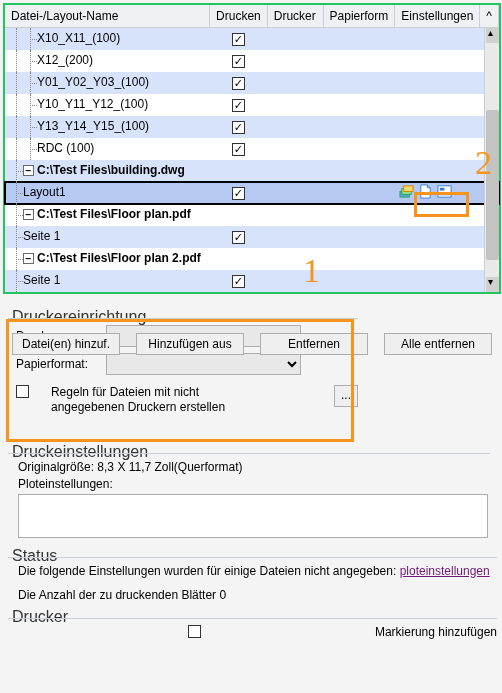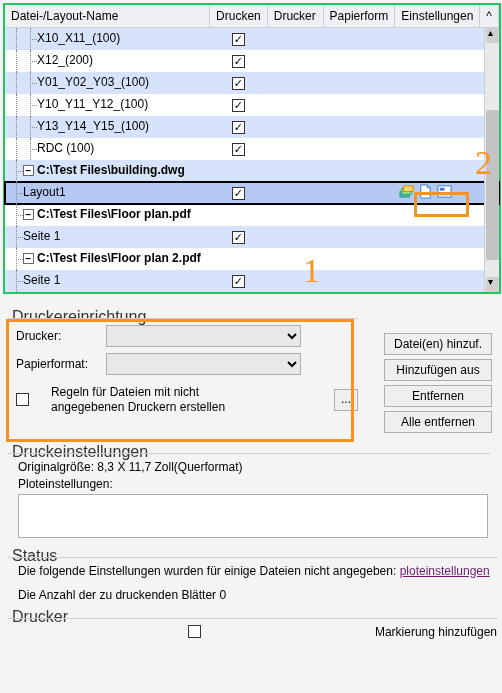--- a/index.html
+++ b/index.html
@@ -174,41 +174,41 @@
     margin: 6px 0 6px 8px;
   }
   .setup-line .lab { width: 90px; }
   select.combo {
     width: 195px; height: 22px;
     background: #e8e8e8;
     border: 1px solid #adadad;
   }
   .rules {
     display: flex;
-    align-items: center;
+    align-items: flex-start;
     margin: 10px 0 4px 8px;
     gap: 22px;
   }
   .rules .txt { width: 200px; line-height: 1.25; }
   .dots-btn {
     width: 24px; height: 22px;
     border: 1px solid #adadad;
     background: #efefef;
     text-align: center;
     margin-left: 62px;
     cursor: pointer;
     line-height: 18px;
   }
   .btncol {
     position: absolute;
     right: 10px;
     top: 333px;
     display: flex;
-    flex-direction: column;
-    gap: 4px;
+    flex-direction: row;
+    gap: 16px;
   }
   .btn {
     width: 108px; height: 22px;
     border: 1px solid #adadad;
     background: #efefef;
     text-align: center;
     line-height: 20px;
     font-size: 12px;
     cursor: pointer;
   }

